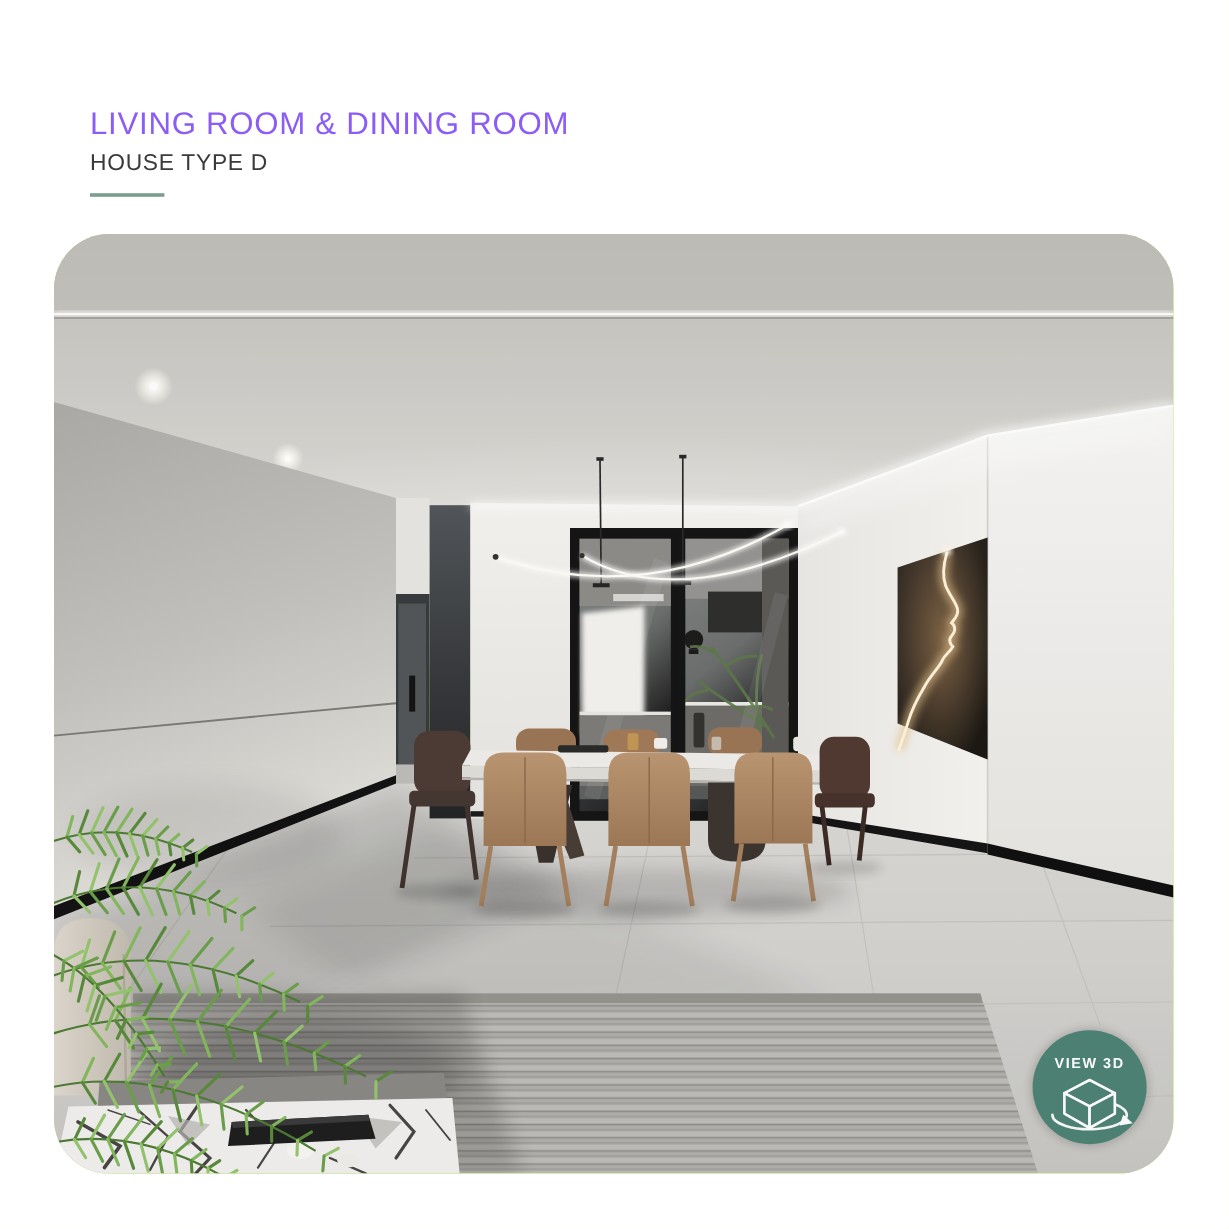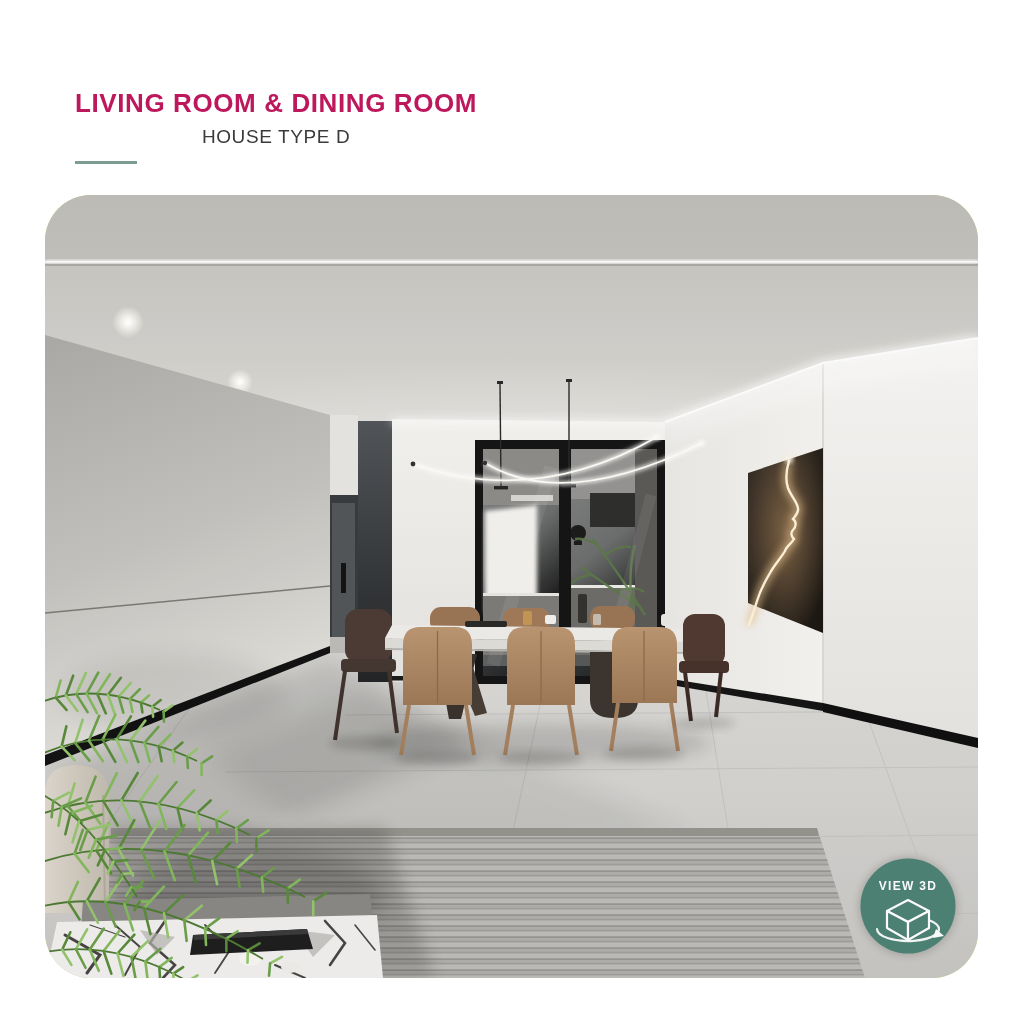--- a/index.html
+++ b/index.html
@@ -1,20 +1,20 @@
 <!DOCTYPE html>
 <html><head>
 <meta charset="utf-8">
 <style>
   html,body{margin:0;padding:0;background:#ffffff;}
   .stage{position:relative;width:1024px;height:1024px;background:#ffffff;overflow:hidden;
          font-family:"Liberation Sans", sans-serif;}
   .header{position:absolute;left:75px;top:88px;}
-  .header h1{margin:0;font-size:26px;font-weight:700;letter-spacing:.6px;color:#be185d;}
-  .header h2{margin:7px 0 0 0;font-size:19px;font-weight:400;letter-spacing:.6px;color:#3a3a3a;text-align:center;}
+  .header h1{margin:0;font-size:26px;font-weight:400;letter-spacing:.6px;color:#8b5cf6;}
+  .header h2{margin:7px 0 0 0;font-size:19px;font-weight:400;letter-spacing:.6px;color:#3a3a3a;}
   .accent-line{width:62px;height:3px;background:#7c9e91;margin-top:13px;}
   .hero{position:absolute;left:45px;top:195px;width:933px;height:783px;border-radius:46px;
         overflow:hidden;background:#bef264;}
   .hero svg{display:block;}
   text.badge-label{font-family:"Liberation Sans", sans-serif;font-size:12px;font-weight:700;
         letter-spacing:1.3px;fill:#ffffff;}
 </style>
 </head>
 <body>
 

